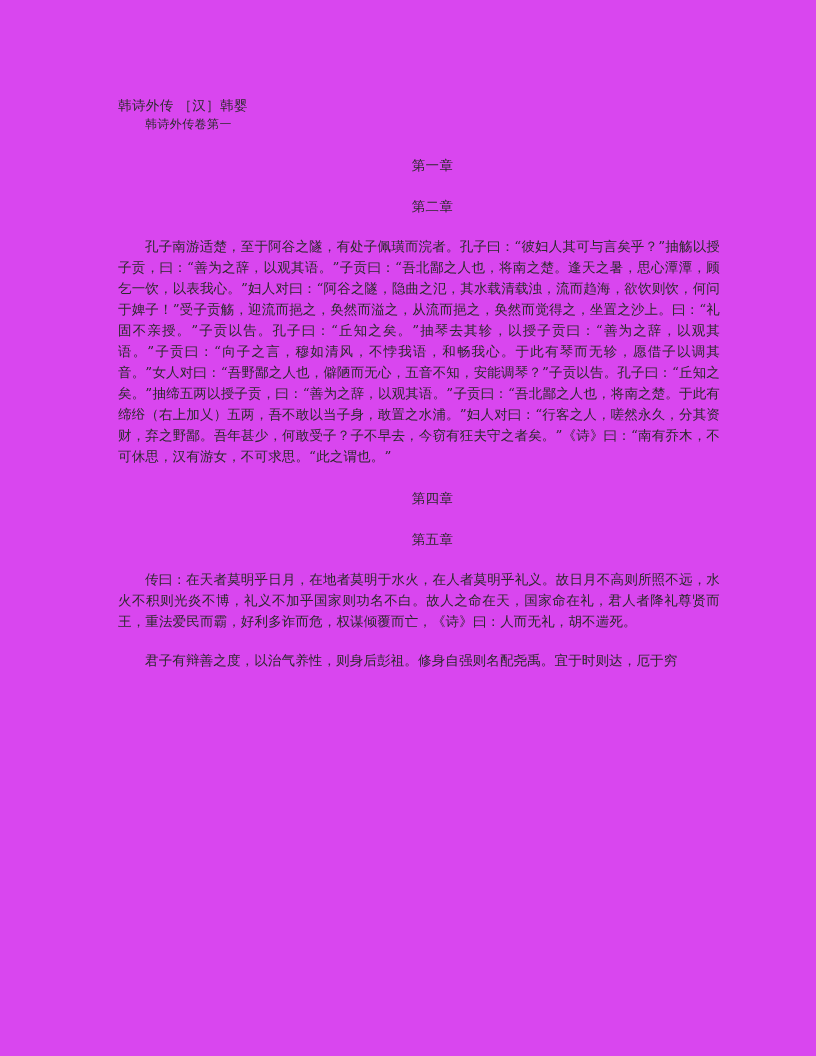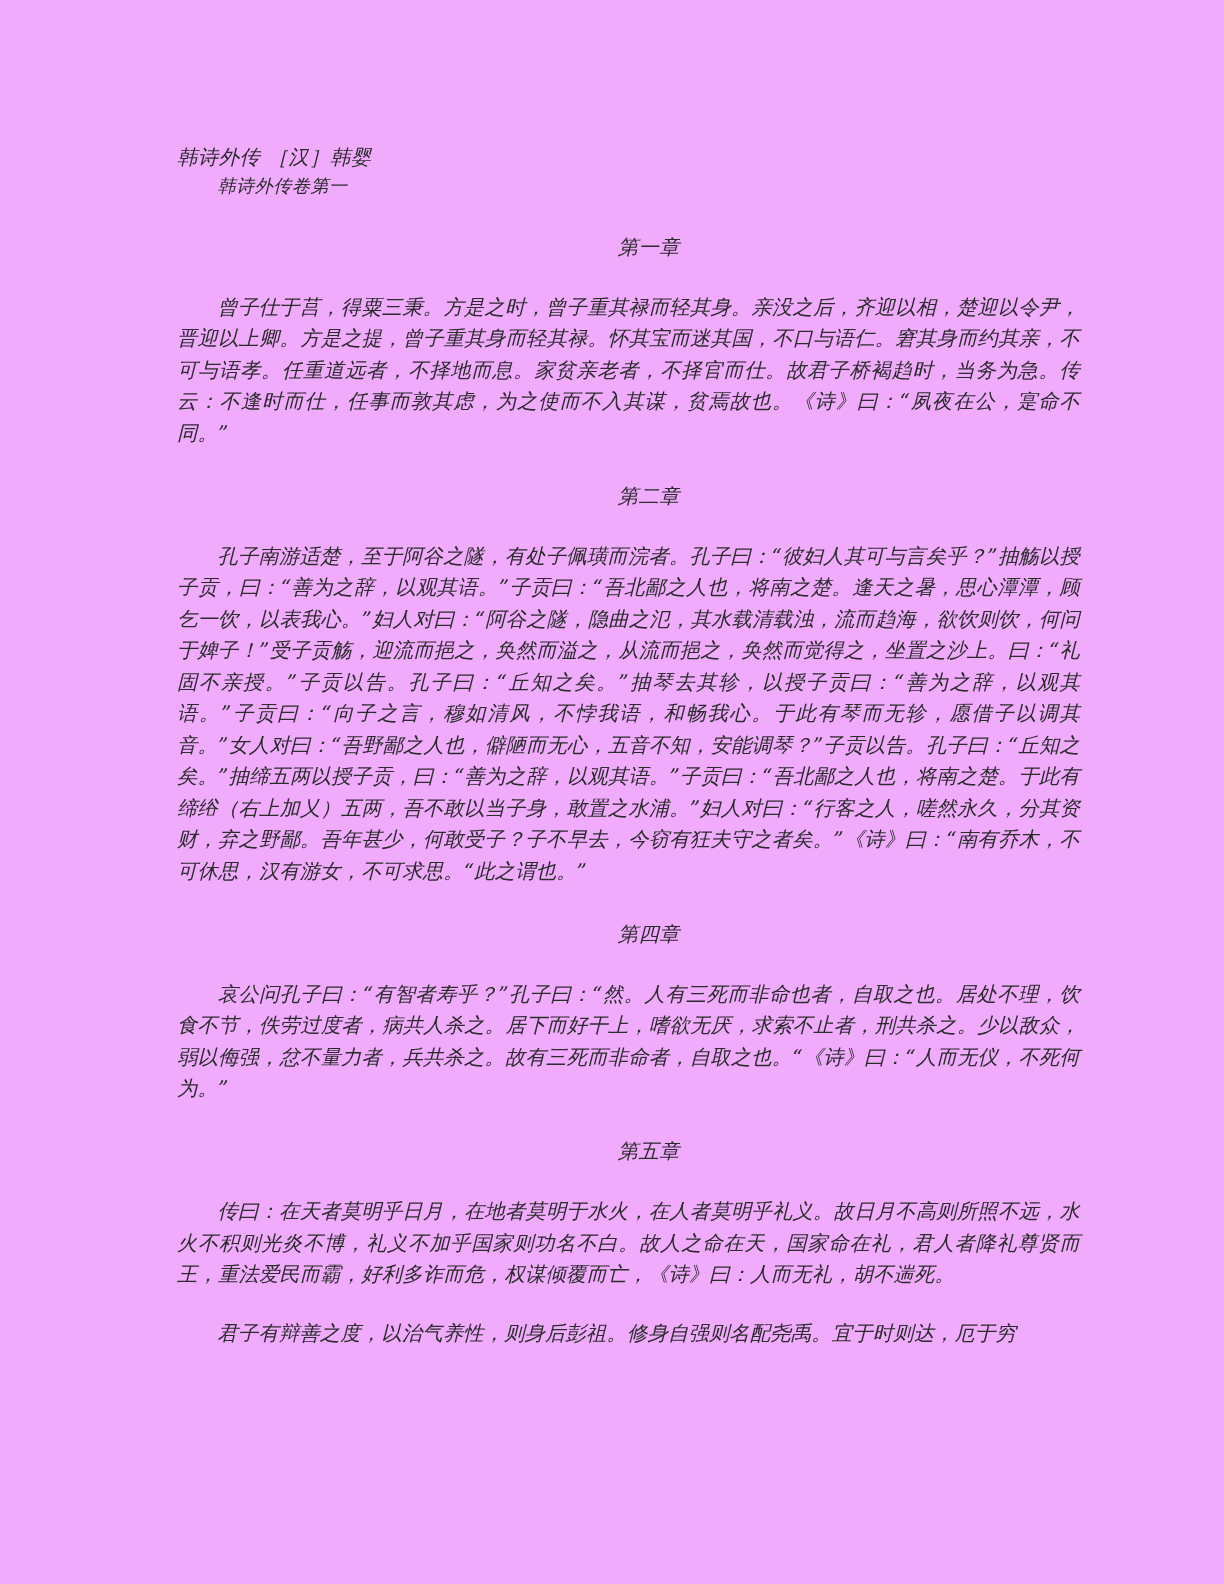--- a/index.html
+++ b/index.html
@@ -14,23 +14,22 @@
     font-family: "DejaVu Serif", "Liberation Serif", serif;
     color: #2e2e2e;
     -webkit-font-smoothing: antialiased;
   }
   .page {
     position: relative;
     width: 816px;
     height: 1056px;
     box-sizing: border-box;
     padding: 96px 96px 96px 118px;
-    background: #f0abfc;
+    background: #d946ef;
     overflow: hidden;
-    font-style: italic;
   }
   .doc-body {
     width: 602px;
   }
   .title-line {
     font-size: 13.5px;
     line-height: 19px;
     letter-spacing: 0.4px;
     color: #2b2b2b;
     white-space: pre;
@@ -79,34 +78,32 @@
 
 <div class="page">
   <div class="doc-body">
 
     <div class="title-line">韩诗外传 ［汉］韩婴</div>
 
     <div class="volume-line">韩诗外传卷第一</div>
 
     <div class="chapter" data-chapter-index="0">
       <div class="chapter-heading">第一章</div>
-      <p class="chapter-body">曾子仕于莒，得粟三秉。方是之时，曾子重其禄而轻其身。亲没之后，齐迎以相，楚迎以令尹，晋迎以上卿。方是之提，曾子重其身而轻其禄。怀其宝而迷其国，不口与语仁。窘其身而约其亲，不可与语孝。任重道远者，不择地而息。家贫亲老者，不择官而仕。故君子桥褐趋时，当务为急。传云：不逢时而仕，任事而敦其虑，为之使而不入其谋，贫焉故也。《诗》曰：“夙夜在公，寔命不同。”</p>
     </div>
 
     <div class="chapter" data-chapter-index="1">
       <div class="chapter-heading">第二章</div>
     </div>
 
     <div class="chapter" data-chapter-index="2">
       <p class="chapter-body">孔子南游适楚，至于阿谷之隧，有处子佩璜而浣者。孔子曰：“彼妇人其可与言矣乎？”抽觞以授子贡，曰：“善为之辞，以观其语。”子贡曰：“吾北鄙之人也，将南之楚。逢天之暑，思心潭潭，顾乞一饮，以表我心。”妇人对曰：“阿谷之隧，隐曲之氾，其水载清载浊，流而趋海，欲饮则饮，何问于婢子！”受子贡觞，迎流而挹之，奂然而溢之，从流而挹之，奂然而觉得之，坐置之沙上。曰：“礼固不亲授。”子贡以告。孔子曰：“丘知之矣。”抽琴去其轸，以授子贡曰：“善为之辞，以观其语。”子贡曰：“向子之言，穆如清风，不悖我语，和畅我心。于此有琴而无轸，愿借子以调其音。”女人对曰：“吾野鄙之人也，僻陋而无心，五音不知，安能调琴？”子贡以告。孔子曰：“丘知之矣。”抽缔五两以授子贡，曰：“善为之辞，以观其语。”子贡曰：“吾北鄙之人也，将南之楚。于此有缔绤（右上加乂）五两，吾不敢以当子身，敢置之水浦。”妇人对曰：“行客之人，嗟然永久，分其资财，弃之野鄙。吾年甚少，何敢受子？子不早去，今窃有狂夫守之者矣。”《诗》曰：“南有乔木，不可休思，汉有游女，不可求思。“此之谓也。”</p>
     </div>
 
     <div class="chapter" data-chapter-index="3">
       <div class="chapter-heading">第四章</div>
-      <p class="chapter-body">哀公问孔子曰：“有智者寿乎？”孔子曰：“然。人有三死而非命也者，自取之也。居处不理，饮食不节，佚劳过度者，病共人杀之。居下而好干上，嗜欲无厌，求索不止者，刑共杀之。少以敌众，弱以侮强，忿不量力者，兵共杀之。故有三死而非命者，自取之也。“《诗》曰：“人而无仪，不死何为。”</p>
     </div>
 
     <div class="chapter" data-chapter-index="4">
       <div class="chapter-heading">第五章</div>
       <p class="chapter-body">传曰：在天者莫明乎日月，在地者莫明于水火，在人者莫明乎礼义。故日月不高则所照不远，水火不积则光炎不博，礼义不加乎国家则功名不白。故人之命在天，国家命在礼，君人者降礼尊贤而王，重法爱民而霸，好利多诈而危，权谋倾覆而亡，《诗》曰：人而无礼，胡不遄死。</p>
     </div>
 
     <div class="chapter" data-chapter-index="5">
       <p class="chapter-body">君子有辩善之度，以治气养性，则身后彭祖。修身自强则名配尧禹。宜于时则达，厄于穷</p>
     </div>

